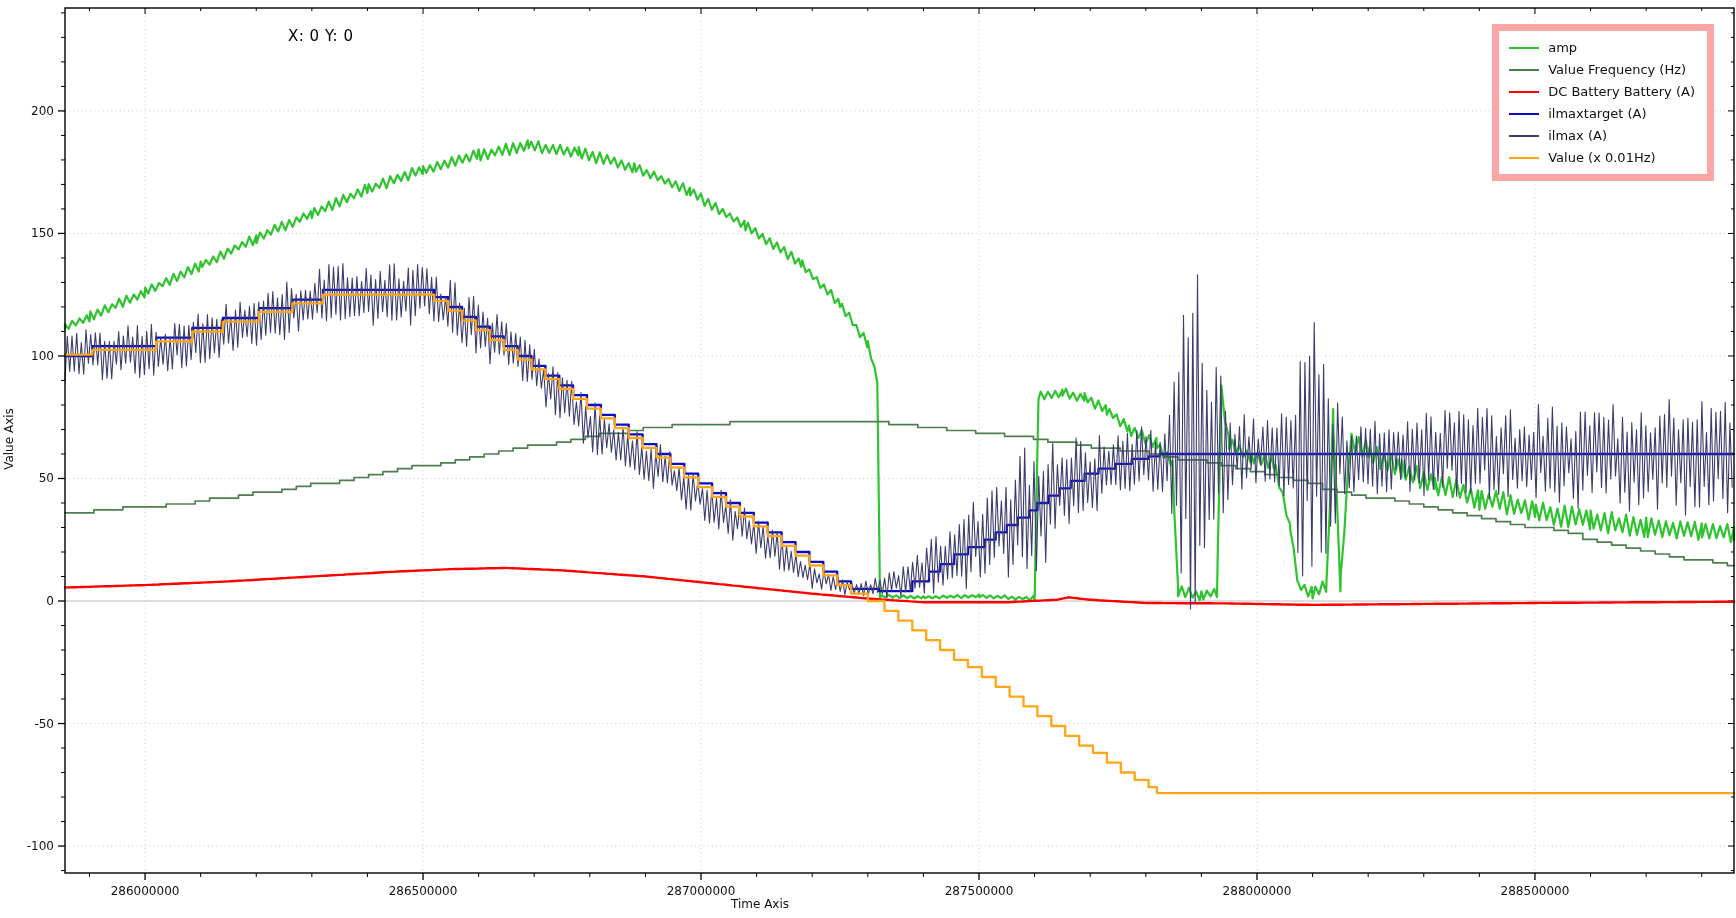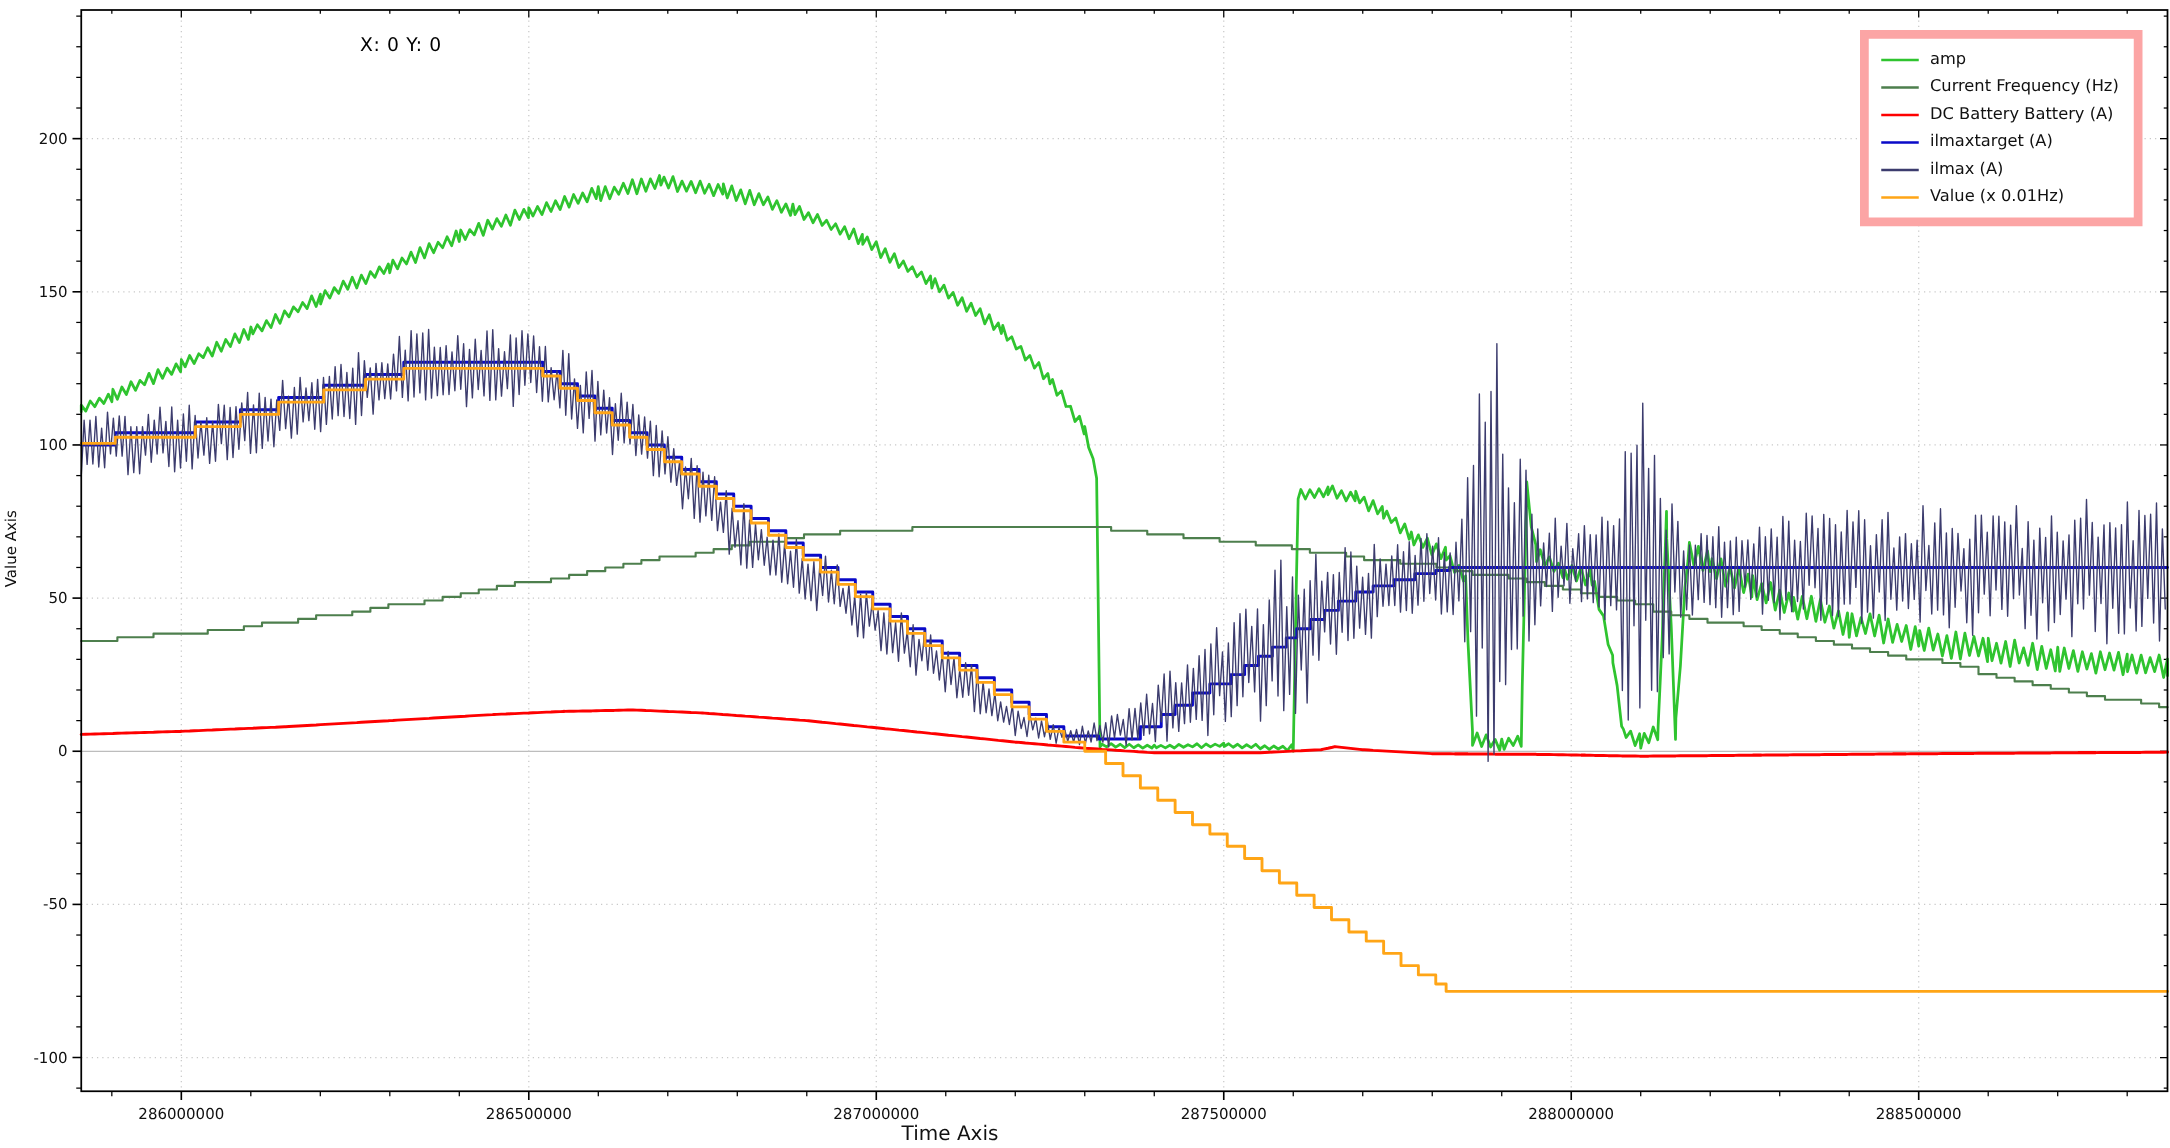--- a/index.html
+++ b/index.html
@@ -5,21 +5,21 @@
   html,body{margin:0;padding:0;background:#ffffff;}
   .stage{position:relative;width:1736px;height:918px;background:#fff;overflow:hidden;
          font-family:"DejaVu Sans","Liberation Sans",sans-serif;}
   svg{position:absolute;left:0;top:0;}
   .readout{position:absolute;left:288px;top:27px;font-size:15px;font-weight:normal;color:#000;
            letter-spacing:.5px;}
   .legend{position:absolute;right:22px;top:24px;background:#ffffff;border:7px solid #fca5a5;
           padding:9px 12px 9px 10px;display:flex;flex-direction:column;gap:7px;z-index:5;}
   .legend-row{display:flex;align-items:center;gap:9px;font-size:13px;color:#111;cursor:default;}
   .legend-swatch{width:30px;height:0;border-top-style:solid;flex:0 0 30px;}
-  .xlabel{position:absolute;left:0;width:1520px;text-align:center;top:897px;font-size:16px;color:#111;}
+  .xlabel{position:absolute;left:0;width:1520px;text-align:center;top:897px;font-size:12px;color:#111;}
   .ylabel{position:absolute;left:-36px;top:432px;font-size:12px;color:#111;
           transform:rotate(-90deg);transform-origin:center;width:90px;text-align:center;}
 </style>
 </head>
 <body>
 
 <div class="stage">
   <svg id="plot" width="1736" height="918">
       <rect x="0" y="0" width="1736" height="918" fill="#ffffff"></rect>
       <line x1="65" x2="1734" y1="846.0453257790368" y2="846.0453257790368" stroke="#c9c9c9" stroke-width="1" stroke-dasharray="1 3.2"></line>
@@ -189,21 +189,21 @@
       <rect x="65" y="8" width="1669" height="865" fill="none" stroke="#000000" stroke-width="1.4"></rect>
     </svg>
   <div class="readout">X: 0  Y: 0</div>
   <div class="legend" id="legend">
       <div class="legend-row">
         <span class="legend-swatch" style="border-top-color: rgb(47, 196, 47); border-top-width: 2.2px;"></span>
         <span>amp</span>
       </div>
       <div class="legend-row">
         <span class="legend-swatch" style="border-top-color: rgb(77, 127, 77); border-top-width: 2px;"></span>
-        <span>Current Frequency (Hz)</span>
+        <span>Value Frequency (Hz)</span>
       </div>
       <div class="legend-row">
         <span class="legend-swatch" style="border-top-color: rgb(254, 0, 0); border-top-width: 2.4px;"></span>
         <span>DC Battery Battery (A)</span>
       </div>
       <div class="legend-row">
         <span class="legend-swatch" style="border-top-color: rgb(10, 10, 200); border-top-width: 2.3px;"></span>
         <span>ilmaxtarget (A)</span>
       </div>
       <div class="legend-row">

